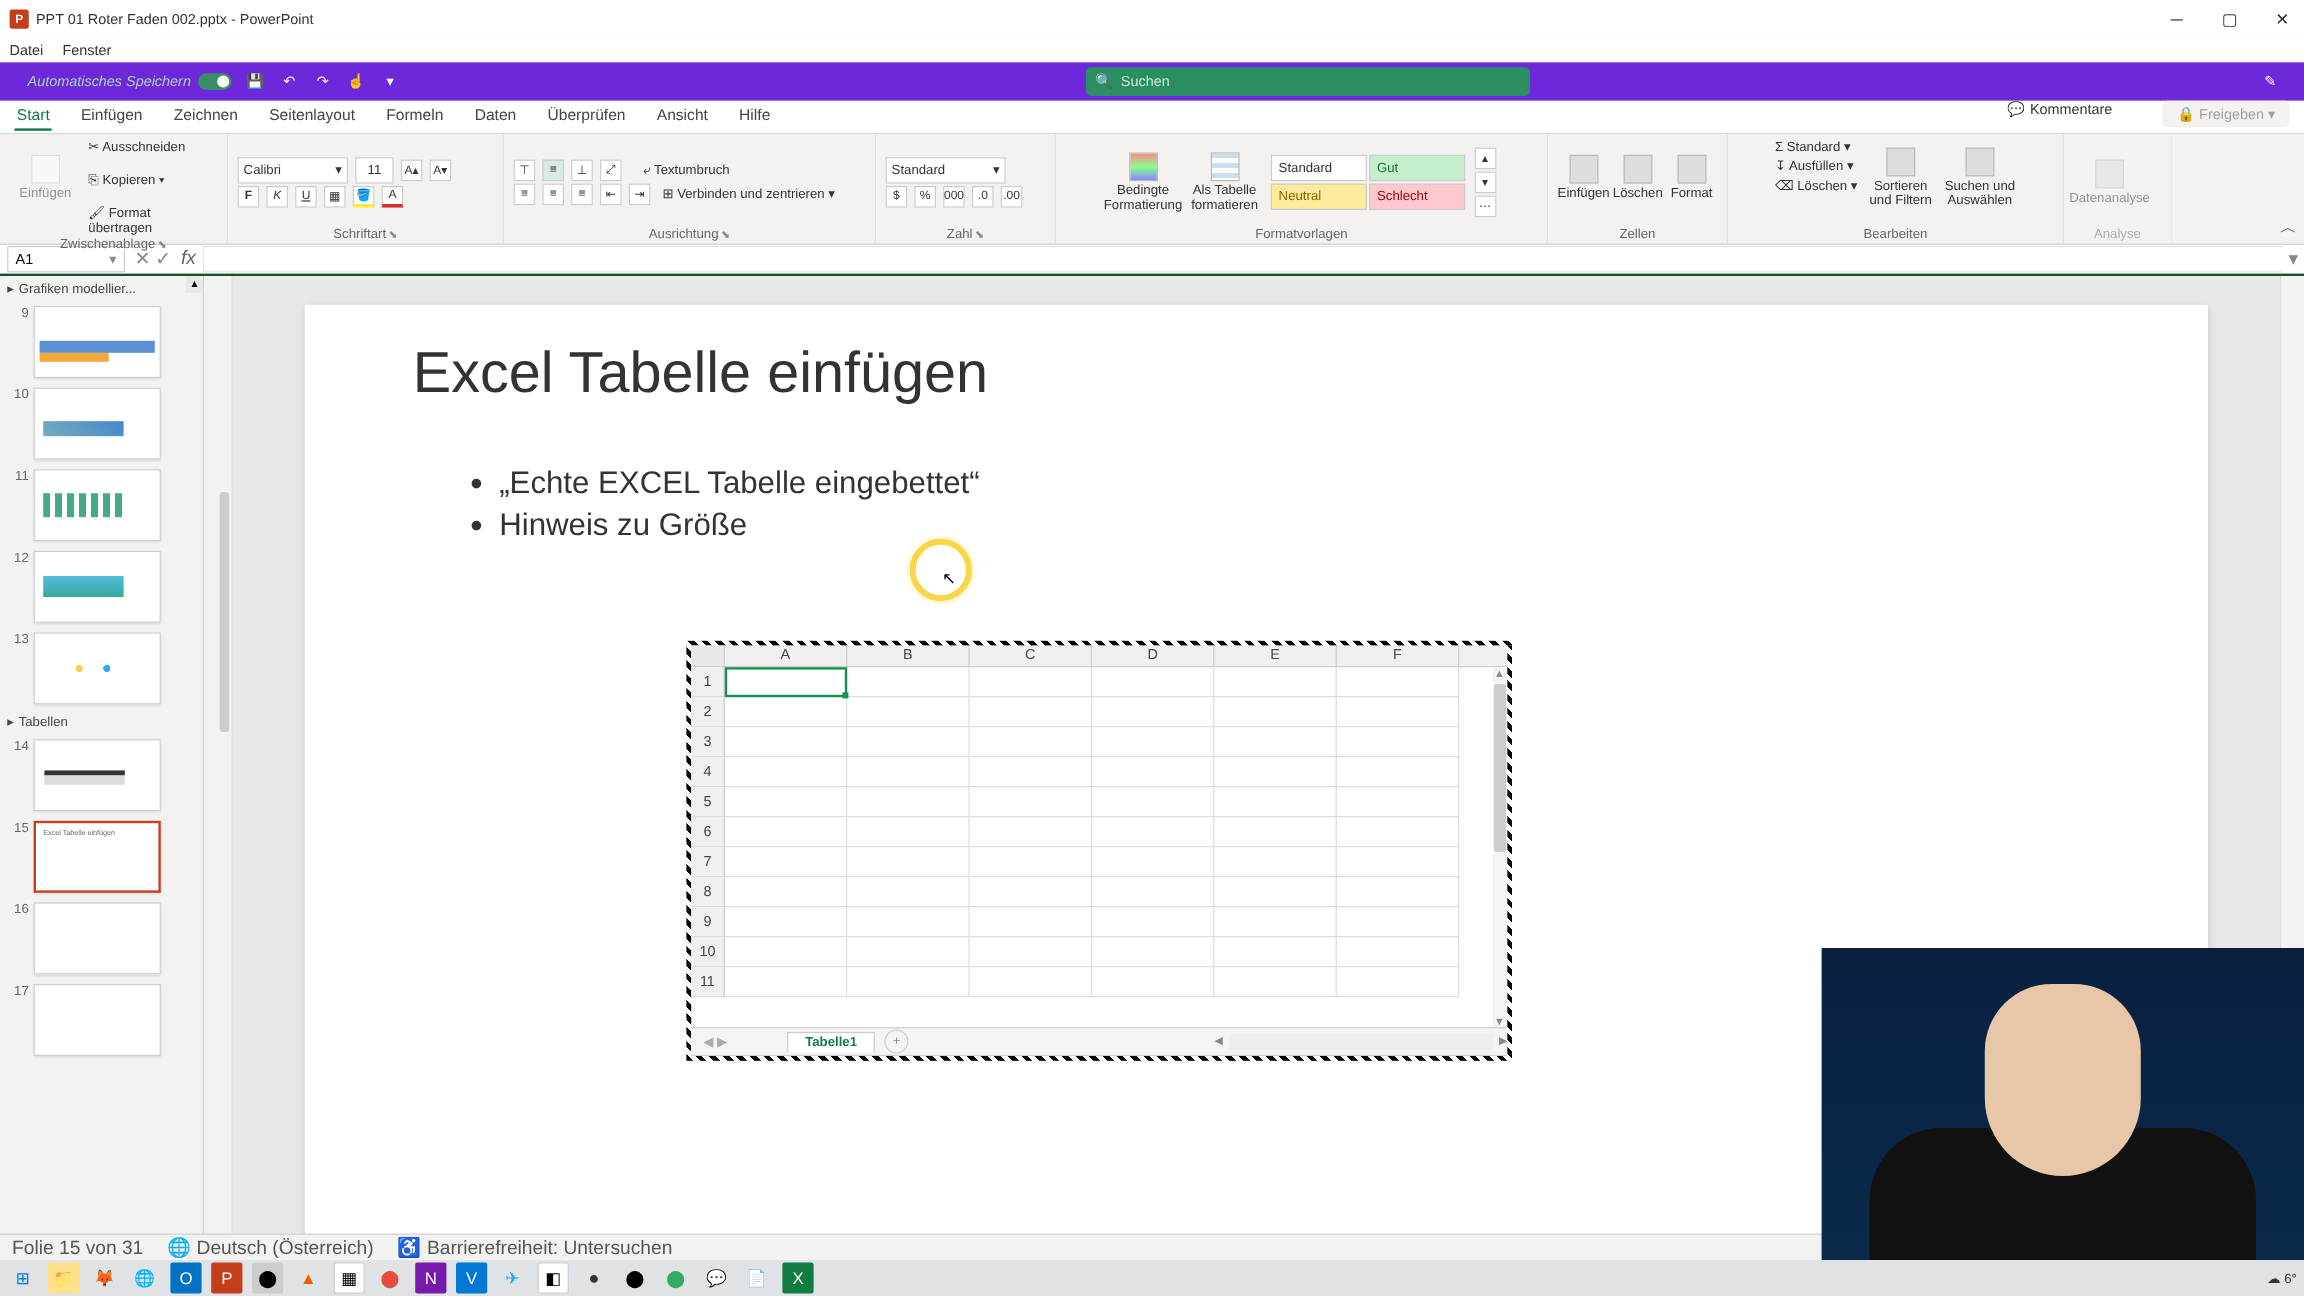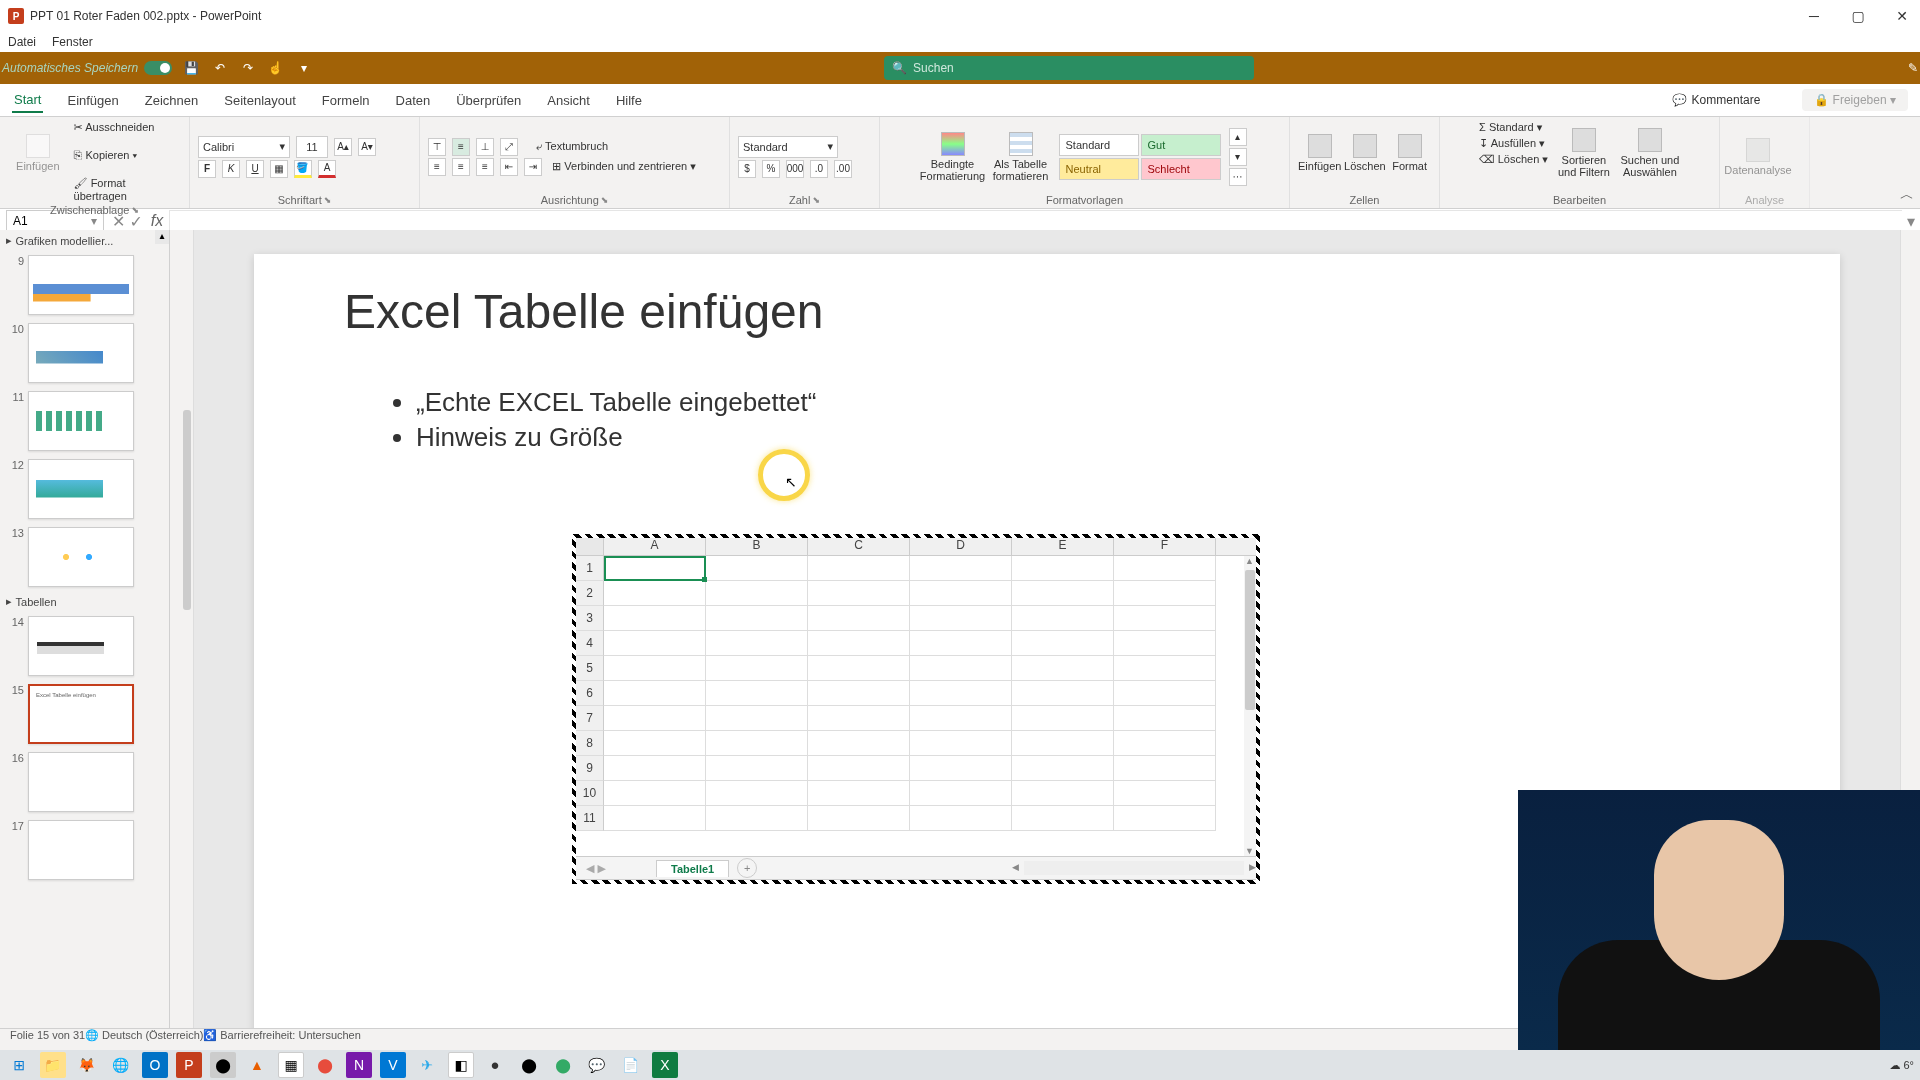--- a/index.html
+++ b/index.html
@@ -9,30 +9,30 @@
 .titlebar { height: 32px; background: #fff; display: flex; align-items: center; padding: 0 8px; font-size: 12px; }
 .titlebar .ppt-icon { width: 16px; height: 16px; background: #c43e1c; border-radius: 2px; margin-right: 6px; display: flex; align-items: center; justify-content: center; color: #fff; font-weight: bold; font-size: 10px; }
 .titlebar .title-text { flex: 1; color: #333; }
 .titlebar .win-btns { display: flex; gap: 24px; }
 .titlebar .win-btn { width: 20px; text-align: center; cursor: pointer; font-size: 14px; color: #333; }
 
 
 .filerow { height: 20px; background: #fff; display: flex; align-items: center; padding: 0 8px; font-size: 12px; gap: 16px; color: #333; }
 
 
-.qatrow { height: 32px; background: #a16207; display: flex; align-items: center; padding: 0 2px; gap: 12px; color: #fff; font-size: 12px; }
+.qatrow { height: 32px; background: #6d28d9; display: flex; align-items: center; padding: 0 23px; gap: 12px; color: #fff; font-size: 12px; }
 .qatrow .autosave { display: flex; align-items: center; gap: 6px; color: #a8d5c0; font-style: italic; }
 .qatrow .toggle { width: 28px; height: 14px; background: #3a8e66; border-radius: 7px; position: relative; }
 .qatrow .toggle::after { content: ''; position: absolute; right: 2px; top: 2px; width: 10px; height: 10px; background: #fff; border-radius: 50%; }
 .qatrow .qicon { width: 16px; height: 16px; display: flex; align-items: center; justify-content: center; color: #fff; }
 .qatrow .search { flex: 0 0 370px; margin-left: 560px; height: 24px; background: #2a8e62; border-radius: 4px; display: flex; align-items: center; padding: 0 8px; gap: 6px; color: #cfe8dc; }
 .qatrow .pen-right { margin-left: auto; color: #fff; }
 
 
-.tabs { height: 28px; background: #fff; display: flex; align-items: center; padding: 16px 12px; font-size: 13px; gap: 22px; border-bottom: 1px solid #d0d0d0; }
+.tabs { height: 28px; background: #fff; display: flex; align-items: flex-start; padding: 0 12px; font-size: 13px; gap: 22px; border-bottom: 1px solid #d0d0d0; }
 .tabs .tab { color: #444; cursor: pointer; padding: 4px 2px; }
 .tabs .tab.active { color: #0f7b4a; border-bottom: 2px solid #0f7b4a; }
 .tabs .spacer { flex: 1; }
 .tabs .btn-k { display: flex; align-items: center; gap: 4px; color: #333; font-size: 12px; }
 .tabs .btn-share { background: #f3f2f1; padding: 4px 12px; border-radius: 4px; color: #a0a0a0; margin-left: 20px; font-size: 12px; }
 
 
 .ribbon { height: 92px; background: #f3f2f1; display: flex; border-bottom: 1px solid #d0d0d0; font-size: 11px; color: #333; position: relative; }
 .rgroup { display: flex; flex-direction: column; padding: 4px 8px 2px 8px; border-right: 1px solid #e0e0e0; }
 .rgroup .rows { flex: 1; display: flex; flex-direction: column; gap: 2px; justify-content: center; }
@@ -109,21 +109,21 @@
 .xlobj .tabs .hscroll { margin-left: auto; margin-right: 12px; width: 220px; height: 14px; background: #eee; position: relative; }
 .xlobj .tabs .hscroll::before{content:'◀';position:absolute;left:-12px;font-size:9px;color:#888;top:1px;}
 .xlobj .tabs .hscroll::after{content:'▶';position:absolute;right:-12px;font-size:9px;color:#888;top:1px;}
 .xlobj .selcell { position: absolute; left: 28px; top: 18px; width: 102px; height: 25px; border: 2px solid #1a8f54; pointer-events: none; }
 .xlobj .selcell::after { content:''; position:absolute; right:-3px; bottom:-3px; width:5px;height:5px;background:#1a8f54;}
 
 
 .rstrip { width: 20px; background: #f3f2f1; border-left: 1px solid #ddd; }
 
 
-.status { position: absolute; bottom: 30px; left: 0; right: 0; height: 22px; background: #f3f2f1; border-top: 1px solid #d0d0d0; display: flex; align-items: flex-start; font-size: 11px; color: #555; padding: 0 10px; }
+.status { position: absolute; bottom: 30px; left: 0; right: 0; height: 22px; background: #f3f2f1; border-top: 1px solid #d0d0d0; display: flex; align-items: flex-end; font-size: 16px; color: #555; padding: 0 10px; gap: 20px; }
 .status .sright { margin-left: auto; display: flex; gap: 18px; align-items: center; }
 
 
 .taskbar { position: absolute; bottom: 0; left: 0; right: 0; height: 30px; background: #dfe3e6; display: flex; align-items: center; padding: 0 6px; gap: 8px; }
 .taskbar .ticon { width: 26px; height: 26px; border-radius: 2px; display: flex; align-items: center; justify-content: center; font-size: 14px; }
 .taskbar .tright { margin-left: auto; display: flex; align-items: center; gap: 10px; font-size: 11px; color: #333; }
 
 
 .webcam { position: absolute; right: 0; bottom: 30px; width: 402px; height: 260px; background: linear-gradient(180deg,#09203f,#0a2a4a); overflow: hidden; }
 .webcam .head { position: absolute; left: 50%; top: 30px; transform: translateX(-50%); width: 130px; height: 160px; background: #e8c6a8; border-radius: 60px 60px 70px 70px; }

